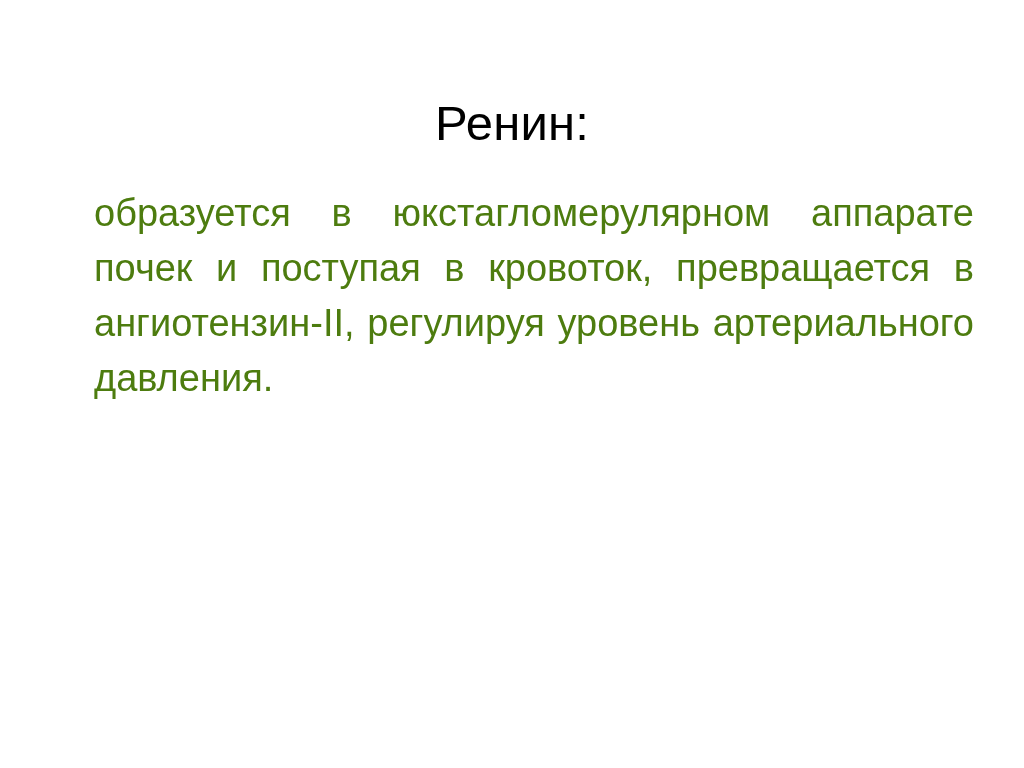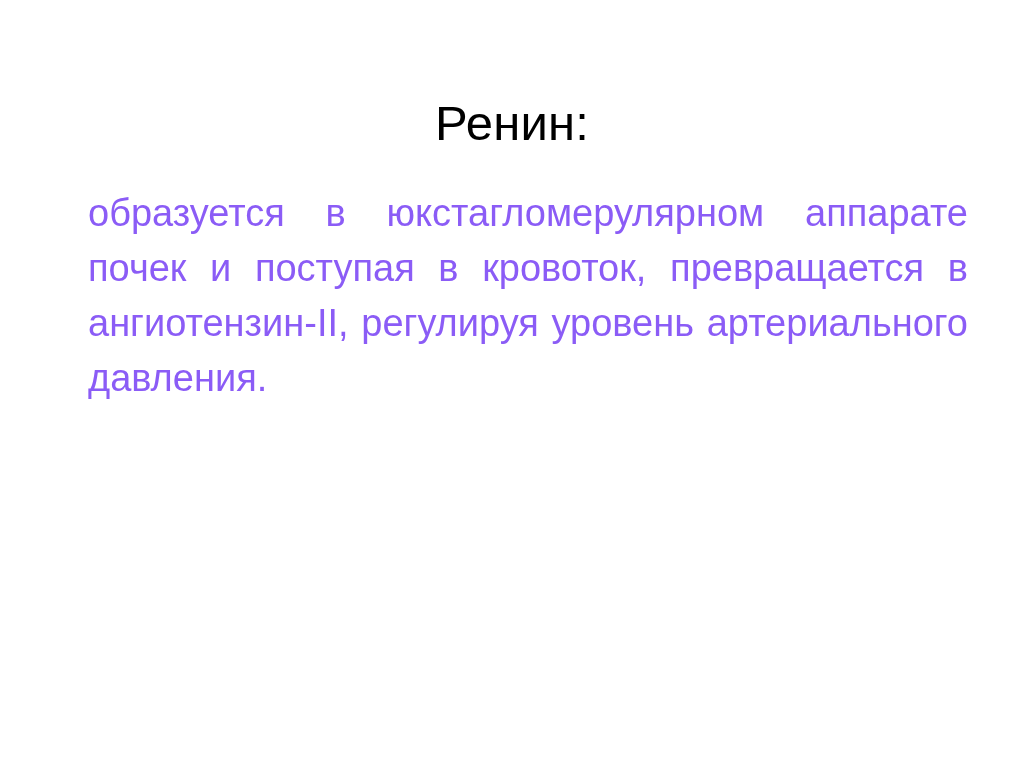--- a/index.html
+++ b/index.html
@@ -28,28 +28,28 @@
     width: 1024px;
     text-align: center;
     font-size: 49px;
     font-weight: normal;
     line-height: 1.15;
     letter-spacing: 0.2px;
     color: #000000;
   }
   .slide-body {
     position: absolute;
-    left: 88px;
+    left: 94px;
     top: 186px;
     width: 880px;
     font-size: 38px;
     line-height: 1.45;
     text-align: justify;
     text-justify: inter-word;
-    color: #8b5cf6;
+    color: #4d7c0f;
   }
   .slide-body p {
     margin: 0;
   }
   
   .slide-body .para {
     text-align: justify;
   }
   .slide-body .para::after {
     content: "";

